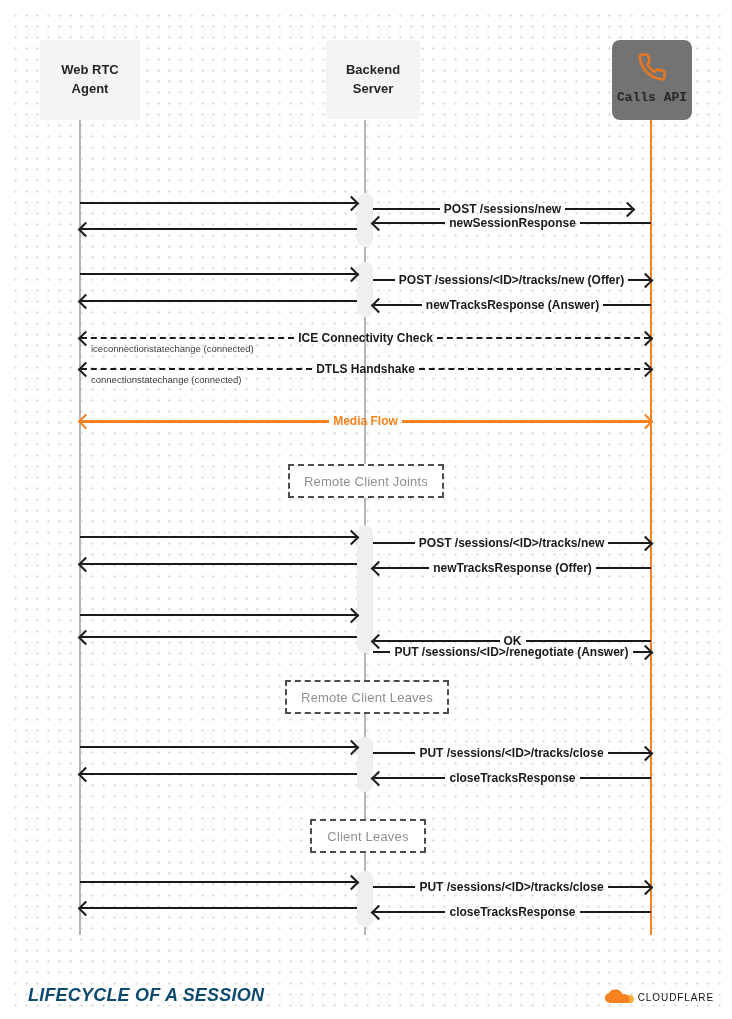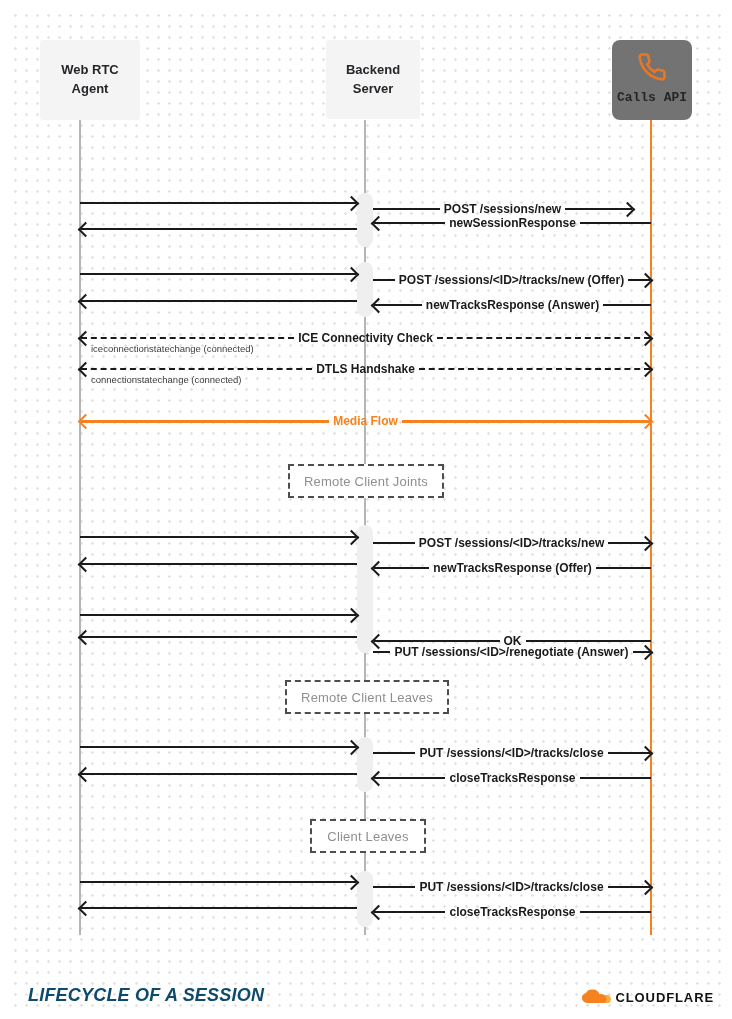--- a/index.html
+++ b/index.html
@@ -33,21 +33,21 @@
   .msg.dash .seg{border-top-style:dashed;}
   .msg .lbl{flex:none;font-weight:700;font-size:12px;line-height:1;padding:0 4px;white-space:nowrap;}
   .chev{flex:none;width:9px;height:9px;border-top:2.6px solid currentColor;border-right:2.6px solid currentColor;}
   .chev.r{transform:rotate(45deg);margin-left:-10px;}
   .chev.l{transform:rotate(-135deg);margin-right:-10px;}
   .msg.media{color:#f6821f;}
   .msg.media .seg{border-top-width:3px;}
   .note{position:absolute;z-index:5;font-size:9.5px;color:#3c3c3c;white-space:nowrap;}
   .footer-title{position:absolute;left:28px;top:985px;z-index:5;font-size:18px;font-weight:700;letter-spacing:.2px;color:#0c4a6e;font-style:italic;}
   .brand{position:absolute;right:18px;top:989px;z-index:5;display:flex;align-items:center;gap:3px;}
-  .brand .brand-text{font-size:13px;font-weight:700;letter-spacing:.9px;color:#121212;}
+  .brand .brand-text{font-size:10px;font-weight:400;letter-spacing:.9px;color:#121212;}
   .icon{display:flex;align-items:center;justify-content:center;}
 </style>
 </head>
 <body>
 
 <div id="canvas">
 
   <div class="actor" style="left:40px;width:80px;height:80px;padding:0 10px;">
     <span>Web RTC Agent</span>
   </div>

